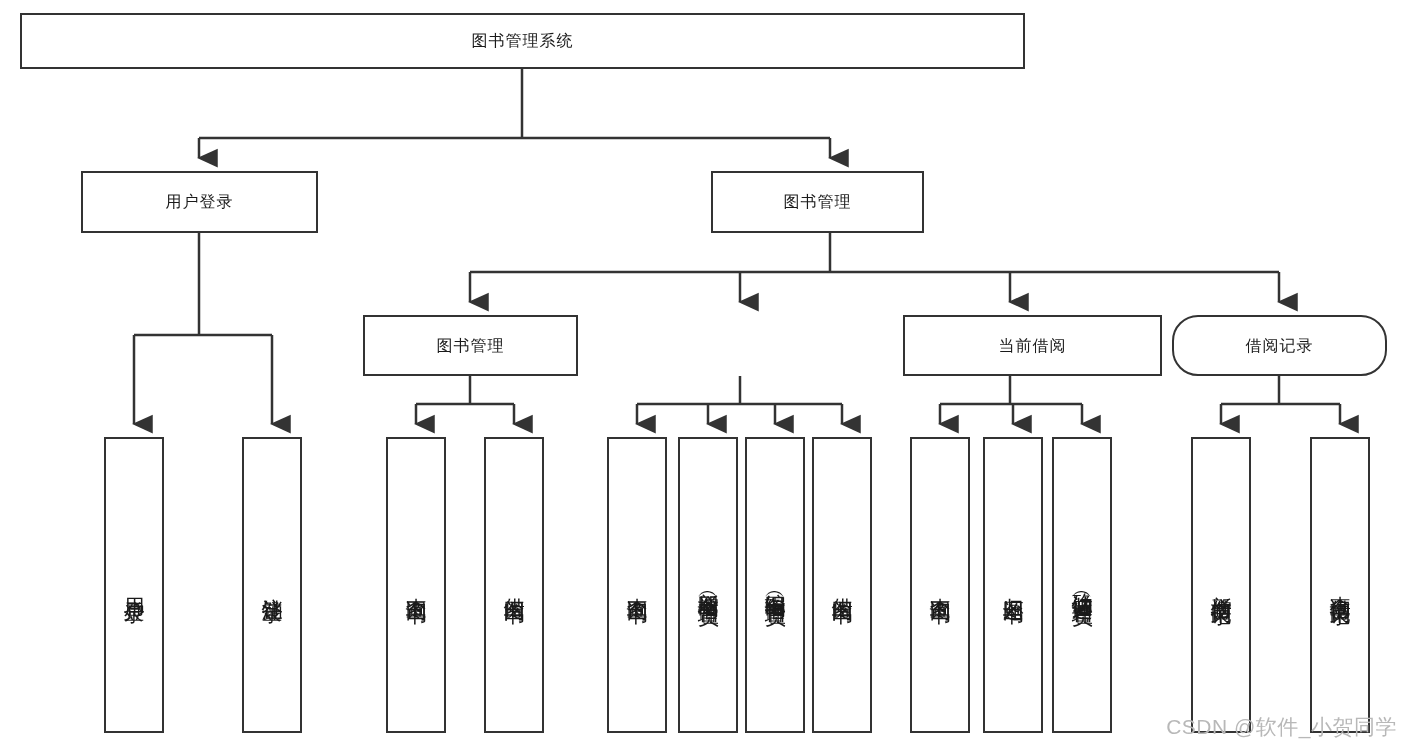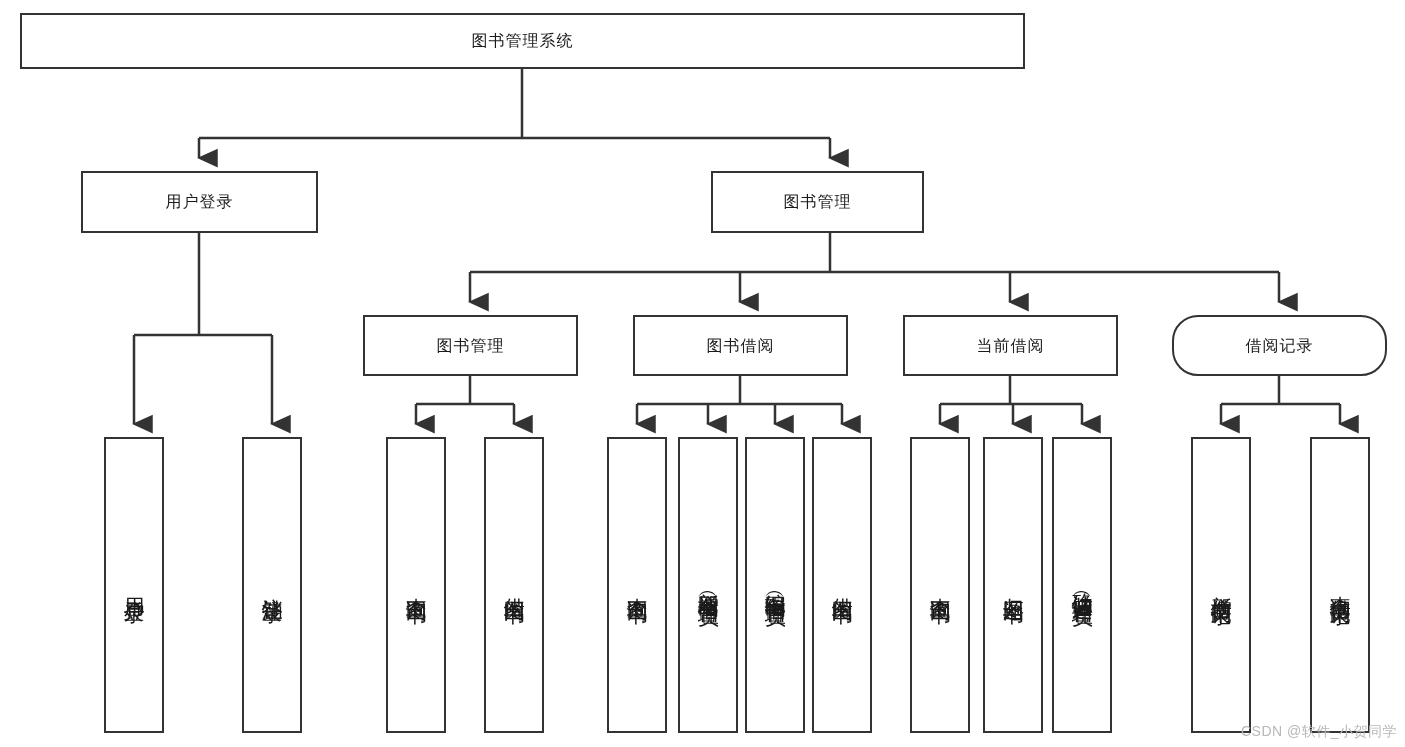--- a/index.html
+++ b/index.html
@@ -56,21 +56,21 @@
     text-orientation: upright;
     white-space: nowrap;
   }
   .node .label {
     display: block;
   }
   #watermark {
     position: absolute;
     right: 8px;
     bottom: 6px;
-    font-size: 14px;
+    font-size: 21px;
     color: #b8b8b8;
     letter-spacing: 0.5px;
     user-select: none;
     white-space: nowrap;
   }
 </style>
 </head>
 <body>
 
 <div id="diagram-root">
@@ -132,24 +132,21 @@
   <div class="node horiz" style="left:81px; top:171px; width:237px; height:62px;">
     <span class="label">用户登录</span>
   </div>
   <div class="node horiz" style="left:711px; top:171px; width:213px; height:62px;">
     <span class="label">图书管理</span>
   </div>
 
   <div class="node horiz" style="left:363px; top:315px; width:215px; height:61px;">
     <span class="label">图书管理</span>
   </div>
-  <div class="node horiz" style="left:633px; top:315px; width:215px; height:61px;">
-    <span class="label">图书借阅</span>
-  </div>
-  <div class="node horiz" style="left:903px; top:315px; width:215px; height:61px;">
+  <div class="node horiz" style="left:903px; top:315px; width:259px; height:61px;">
     <span class="label">当前借阅</span>
   </div>
   <div class="node horiz" style="left:1172px; top:315px; width:215px; height:61px;border-radius:26px;">
     <span class="label">借阅记录</span>
   </div>
 
   <div class="node vert" style="left:104px; top:437px; width:60px; height:296px;">
     <span class="label">用户登录</span>
   </div>
   <div class="node vert" style="left:242px; top:437px; width:60px; height:296px;">

